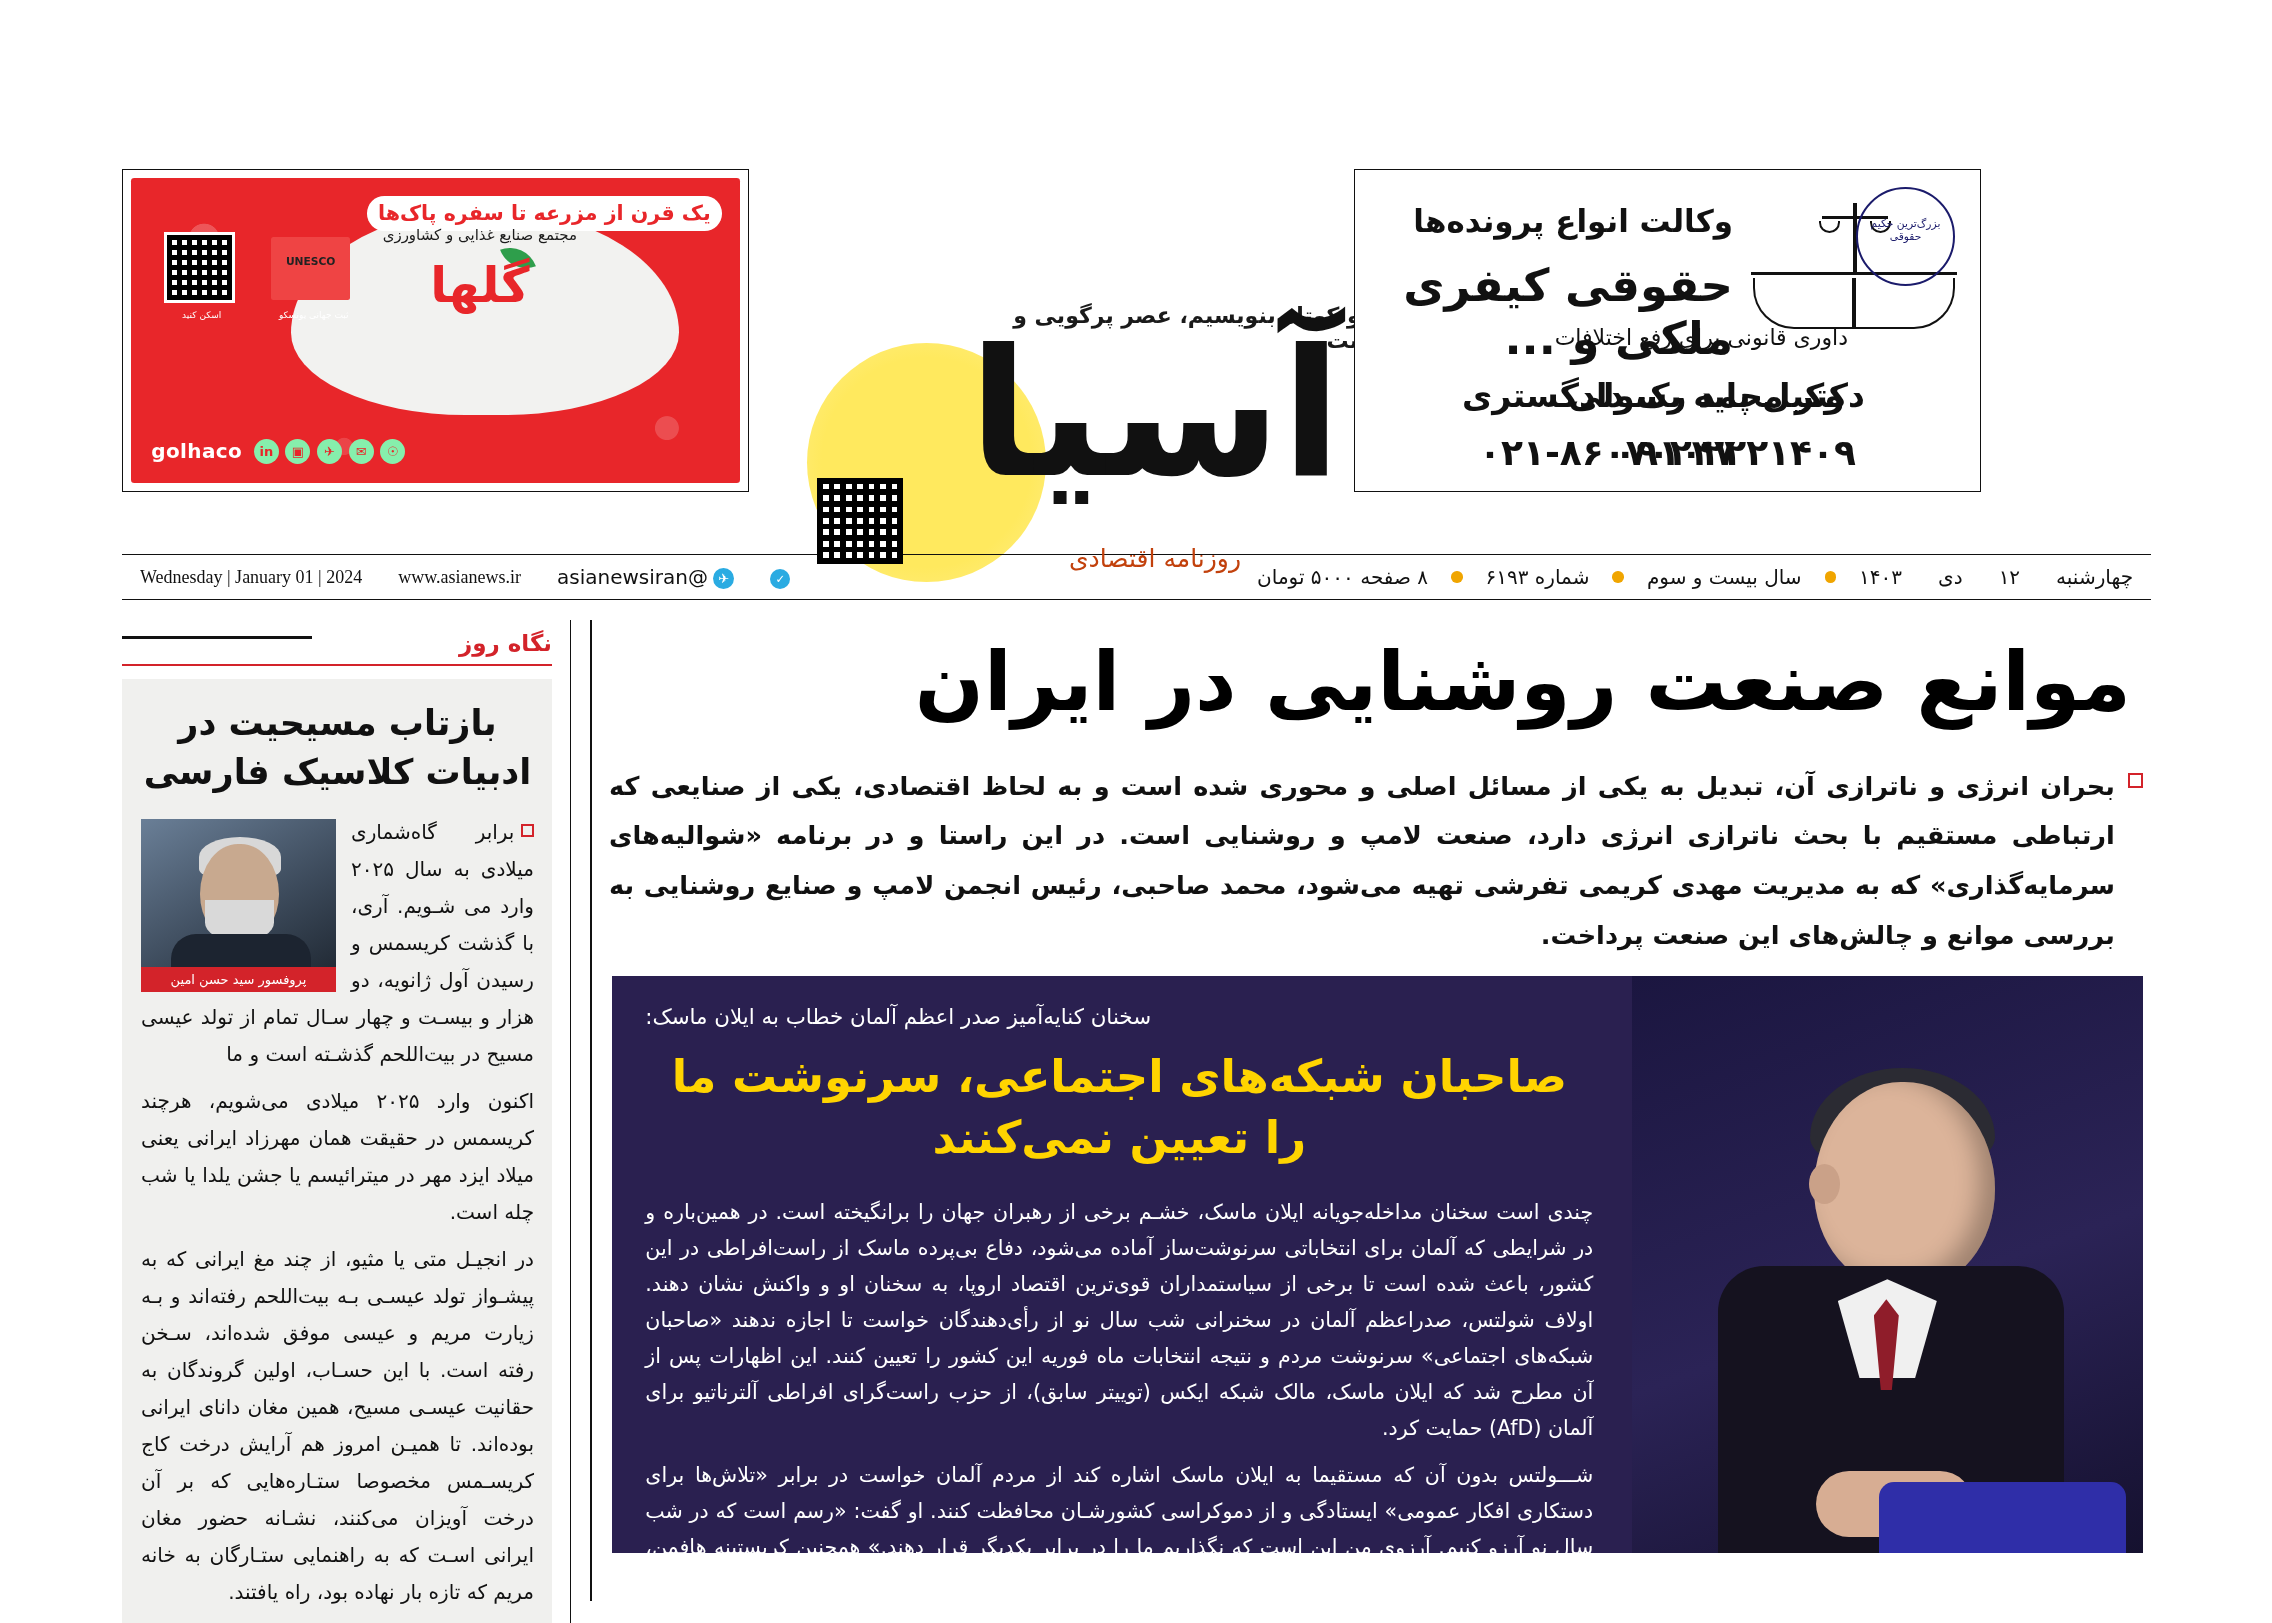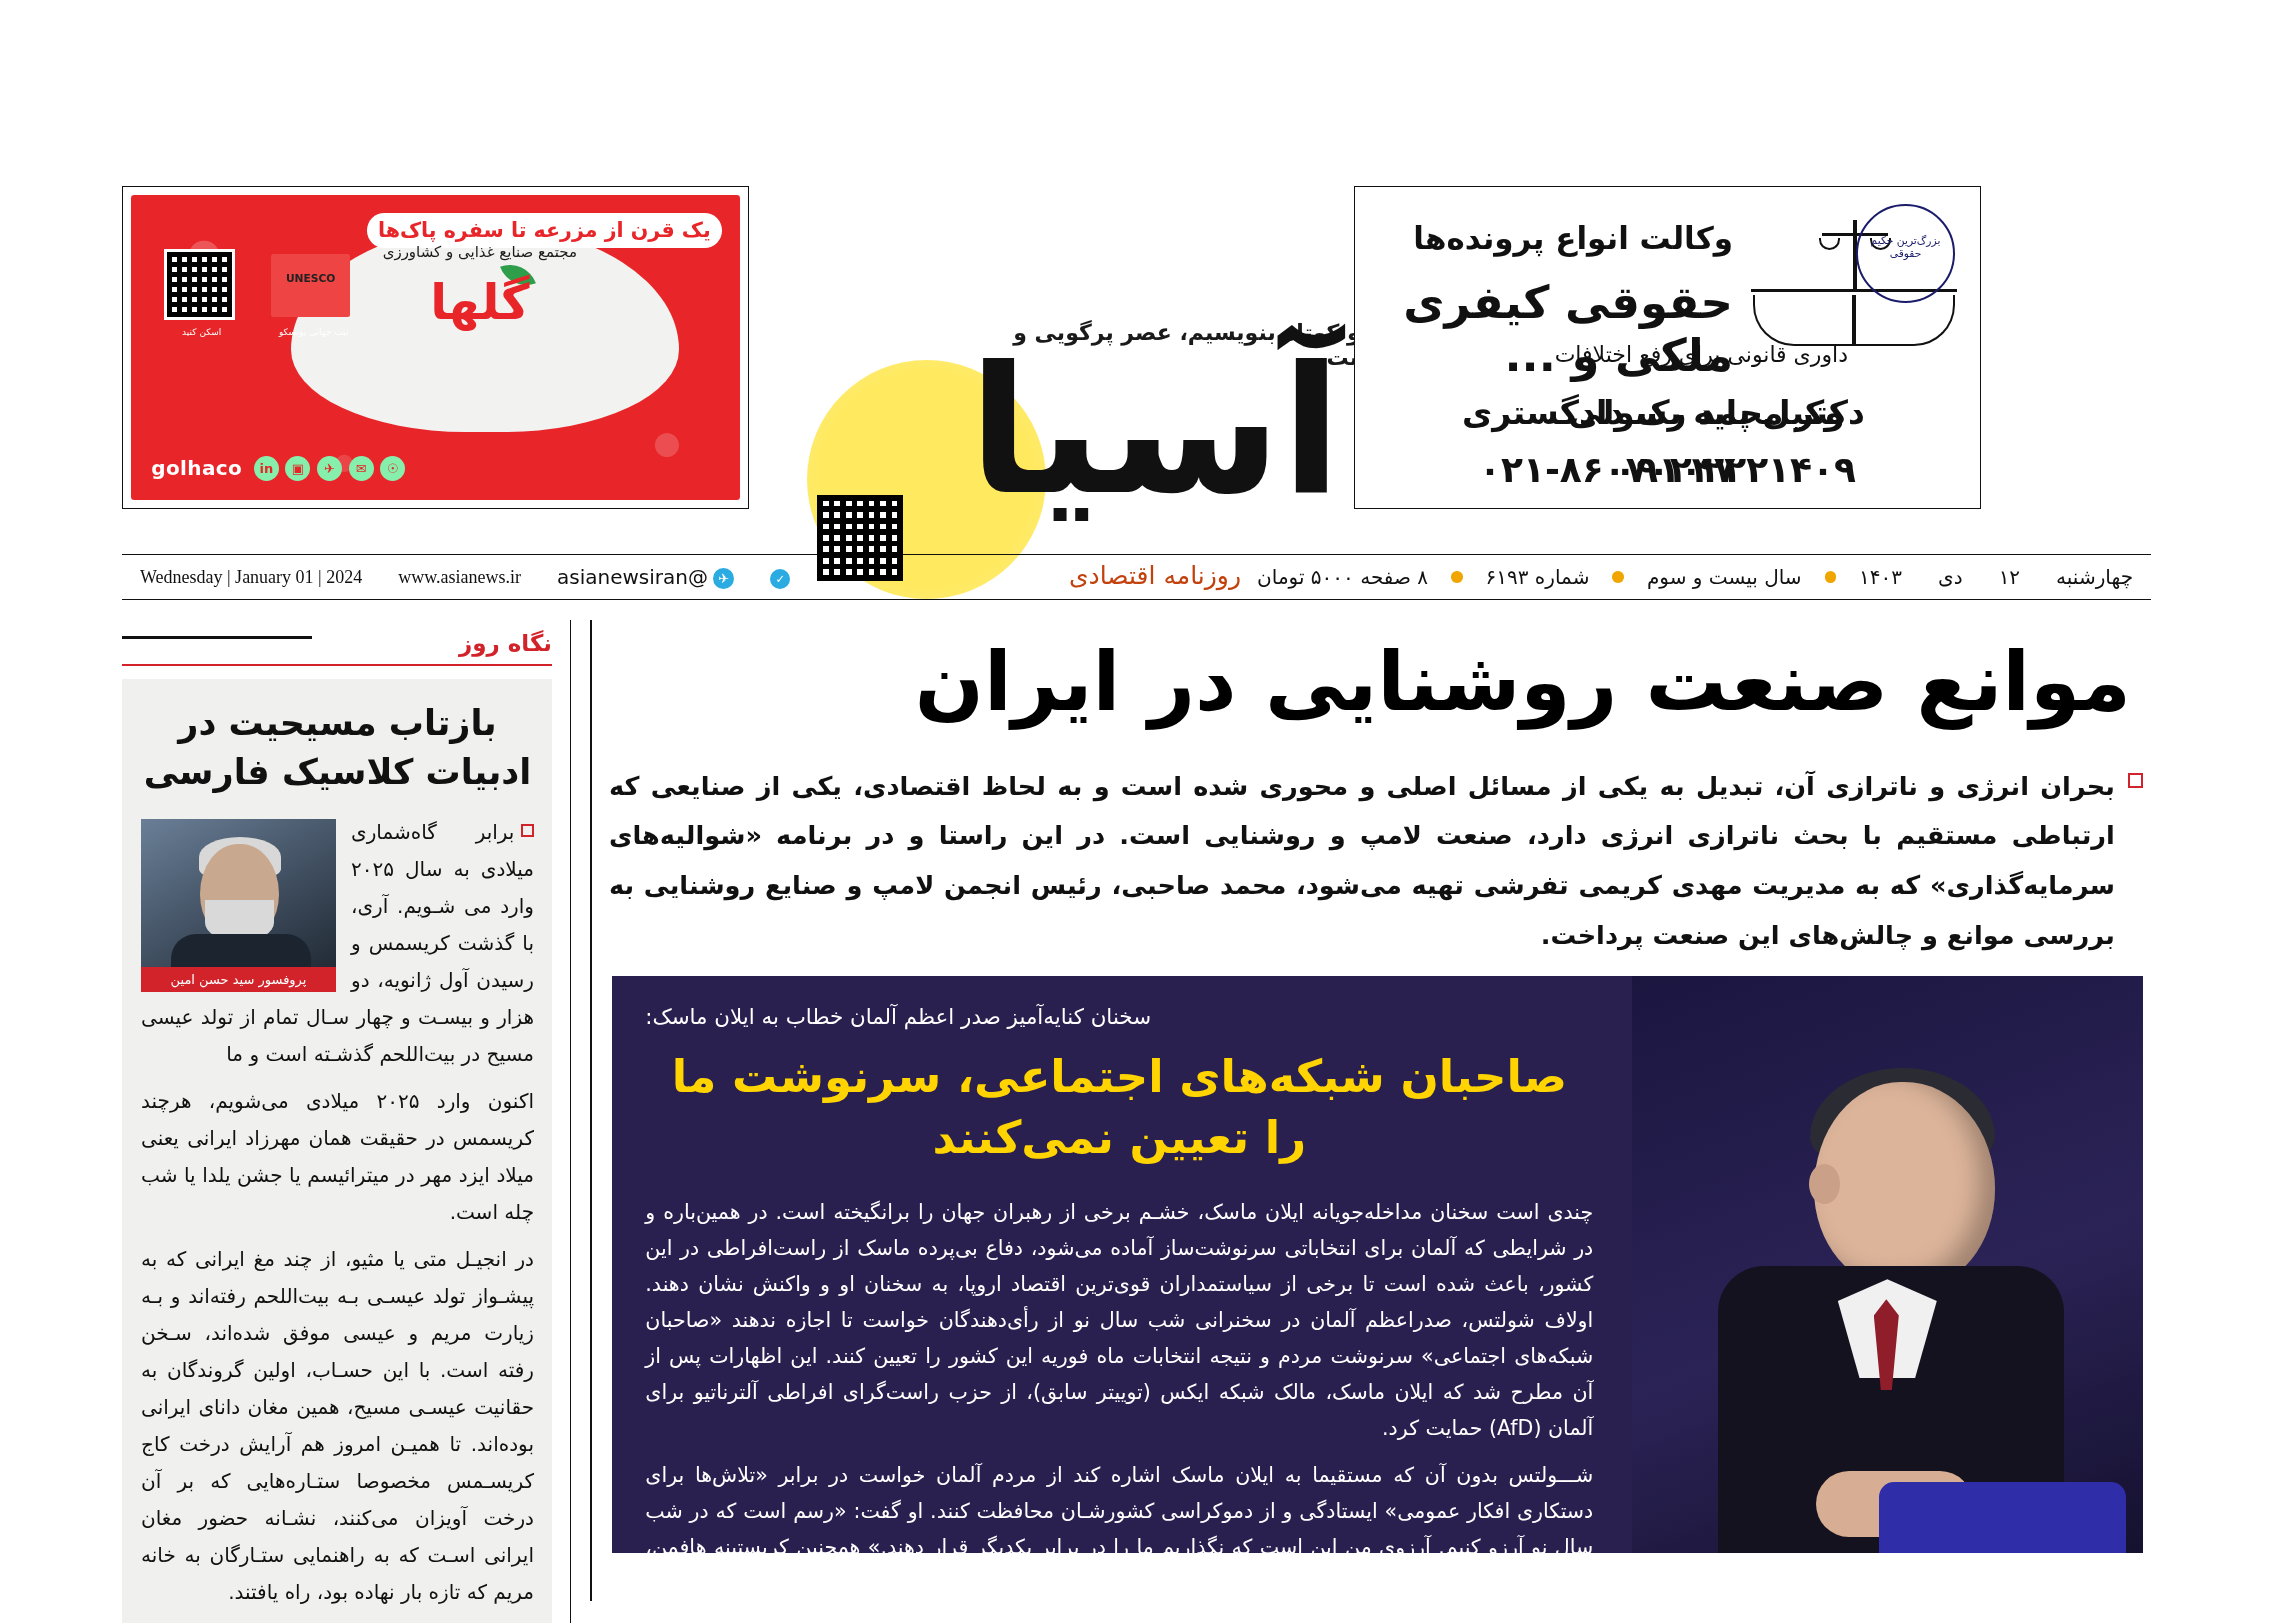--- a/index.html
+++ b/index.html
@@ -16,21 +16,21 @@
   .page {
     position: relative;
     width: 2273px;
     height: 1624px;
     padding: 0;
   }
 
   
   .masthead {
     position: absolute;
-    top: 153px;
+    top: 136px;
     left: 0;
     width: 2103px;
     height: 388px;
   }
 
   
   .ad-box {
     position: absolute;
     left: 122px;
     top: 33px;

